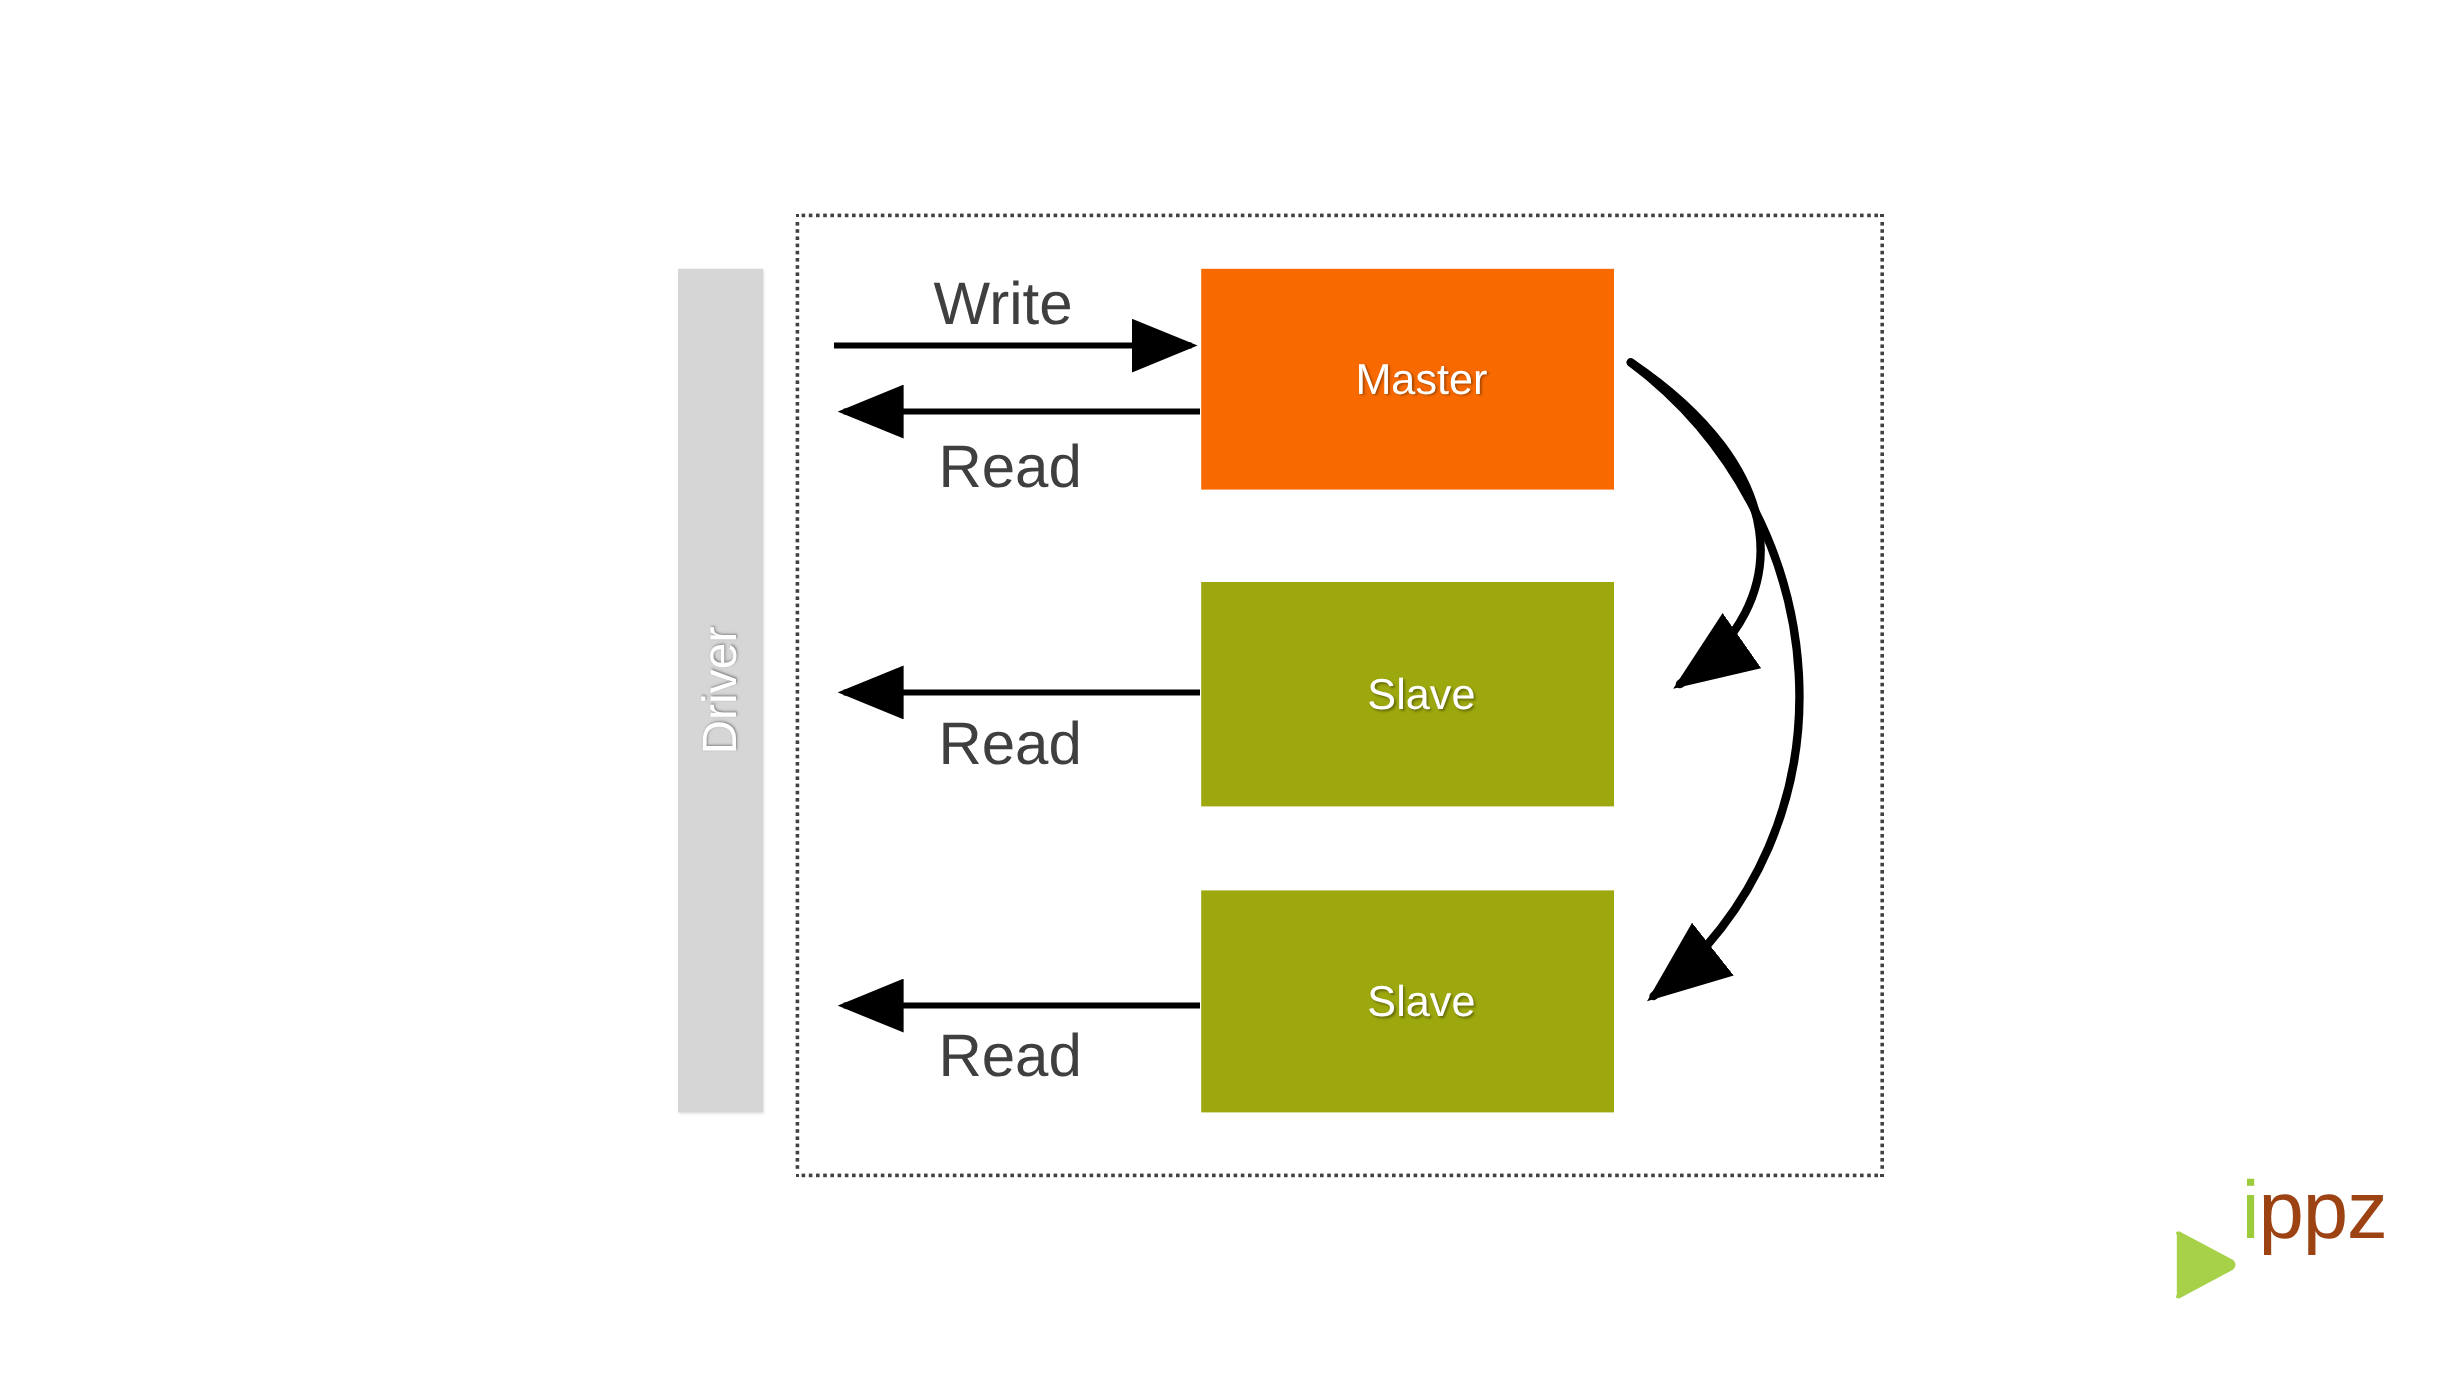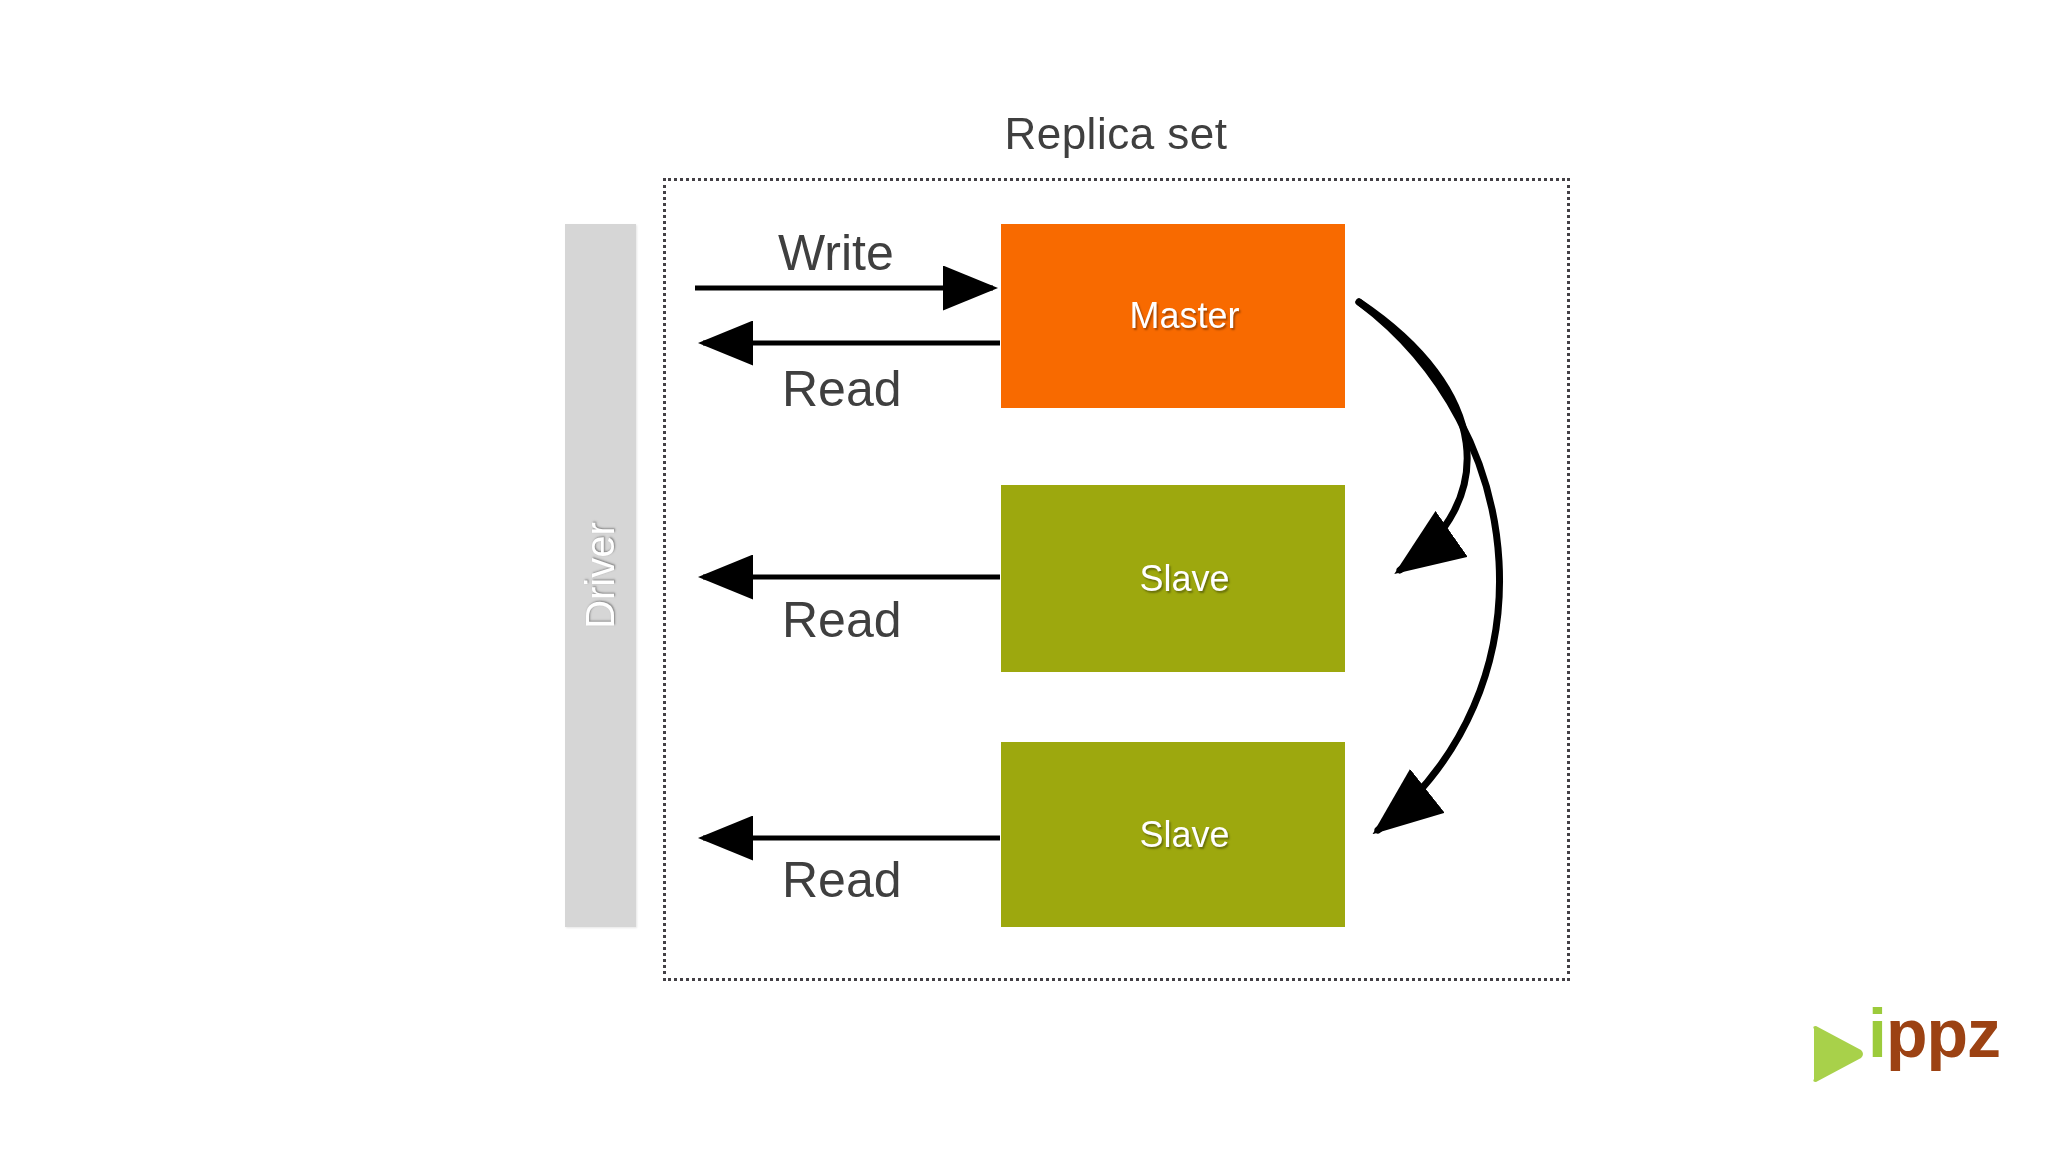--- a/index.html
+++ b/index.html
@@ -134,42 +134,40 @@
     left: 1800px;
     top: 975px;
     width: 240px;
     height: 130px;
   }
   #logo-word {
     position: absolute;
     left: 68px;
     top: 0px;
     font-size: 68px;
-    font-weight: bold;
+    font-weight: normal;
     letter-spacing: -1px;
     line-height: 1;
     white-space: nowrap;
-    margin-top: 24px;
   }
   #logo-i  { color: #9ccb3b; }
   #logo-ppz { color: #9c4213; }
   #logo-play {
     position: absolute;
     left: 6px;
     top: 48px;
     width: 62px;
     height: 62px;
   }
 </style>
 </head>
 <body>
 
 <div id="stage">
 
-  <div id="title"><span class="tshift">Replica set</span></div>
 
   <div id="replicaset-box"></div>
 
   <div id="driver-bar">
     <div id="driver-label">Driver</div>
   </div>
 
   <div class="node-box" id="node-master">
     <span>Master</span>
   </div>

